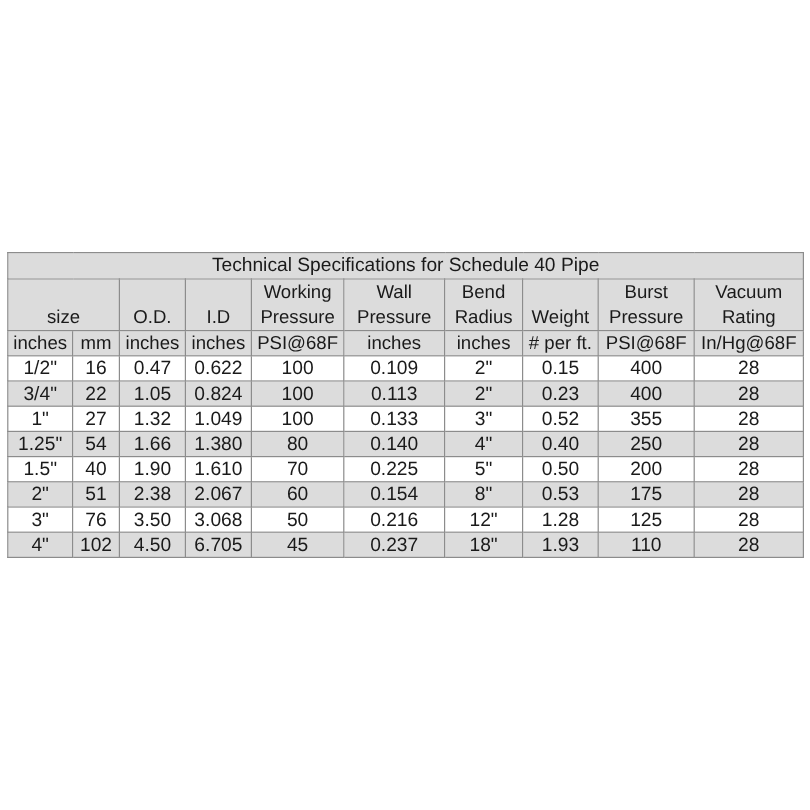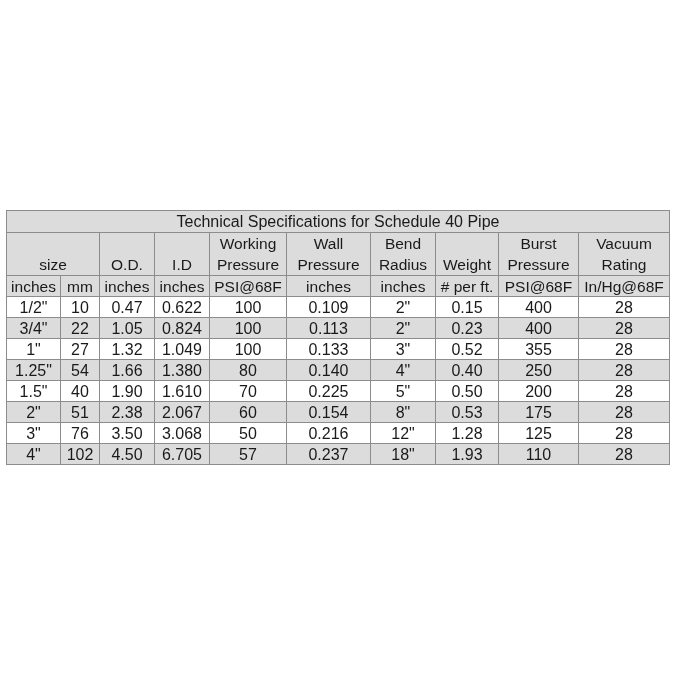--- a/index.html
+++ b/index.html
@@ -62,21 +62,21 @@
       <td>inches</td>
       <td>PSI@68F</td>
       <td>inches</td>
       <td>inches</td>
       <td># per ft.</td>
       <td>PSI@68F</td>
       <td>In/Hg@68F</td>
     </tr>
   <tr class="data-row plain">
         <td>1/2"</td>
-        <td>10</td>
+        <td>16</td>
         <td>0.47</td>
         <td>0.622</td>
         <td>100</td>
         <td>0.109</td>
         <td>2"</td>
         <td>0.15</td>
         <td>400</td>
         <td>28</td>
       </tr>
       <tr class="data-row shaded">
@@ -149,21 +149,21 @@
         <td>12"</td>
         <td>1.28</td>
         <td>125</td>
         <td>28</td>
       </tr>
       <tr class="data-row shaded">
         <td>4"</td>
         <td>102</td>
         <td>4.50</td>
         <td>6.705</td>
-        <td>57</td>
+        <td>45</td>
         <td>0.237</td>
         <td>18"</td>
         <td>1.93</td>
         <td>110</td>
         <td>28</td>
       </tr>
     </tbody>
 </table>
 
 </body></html>

